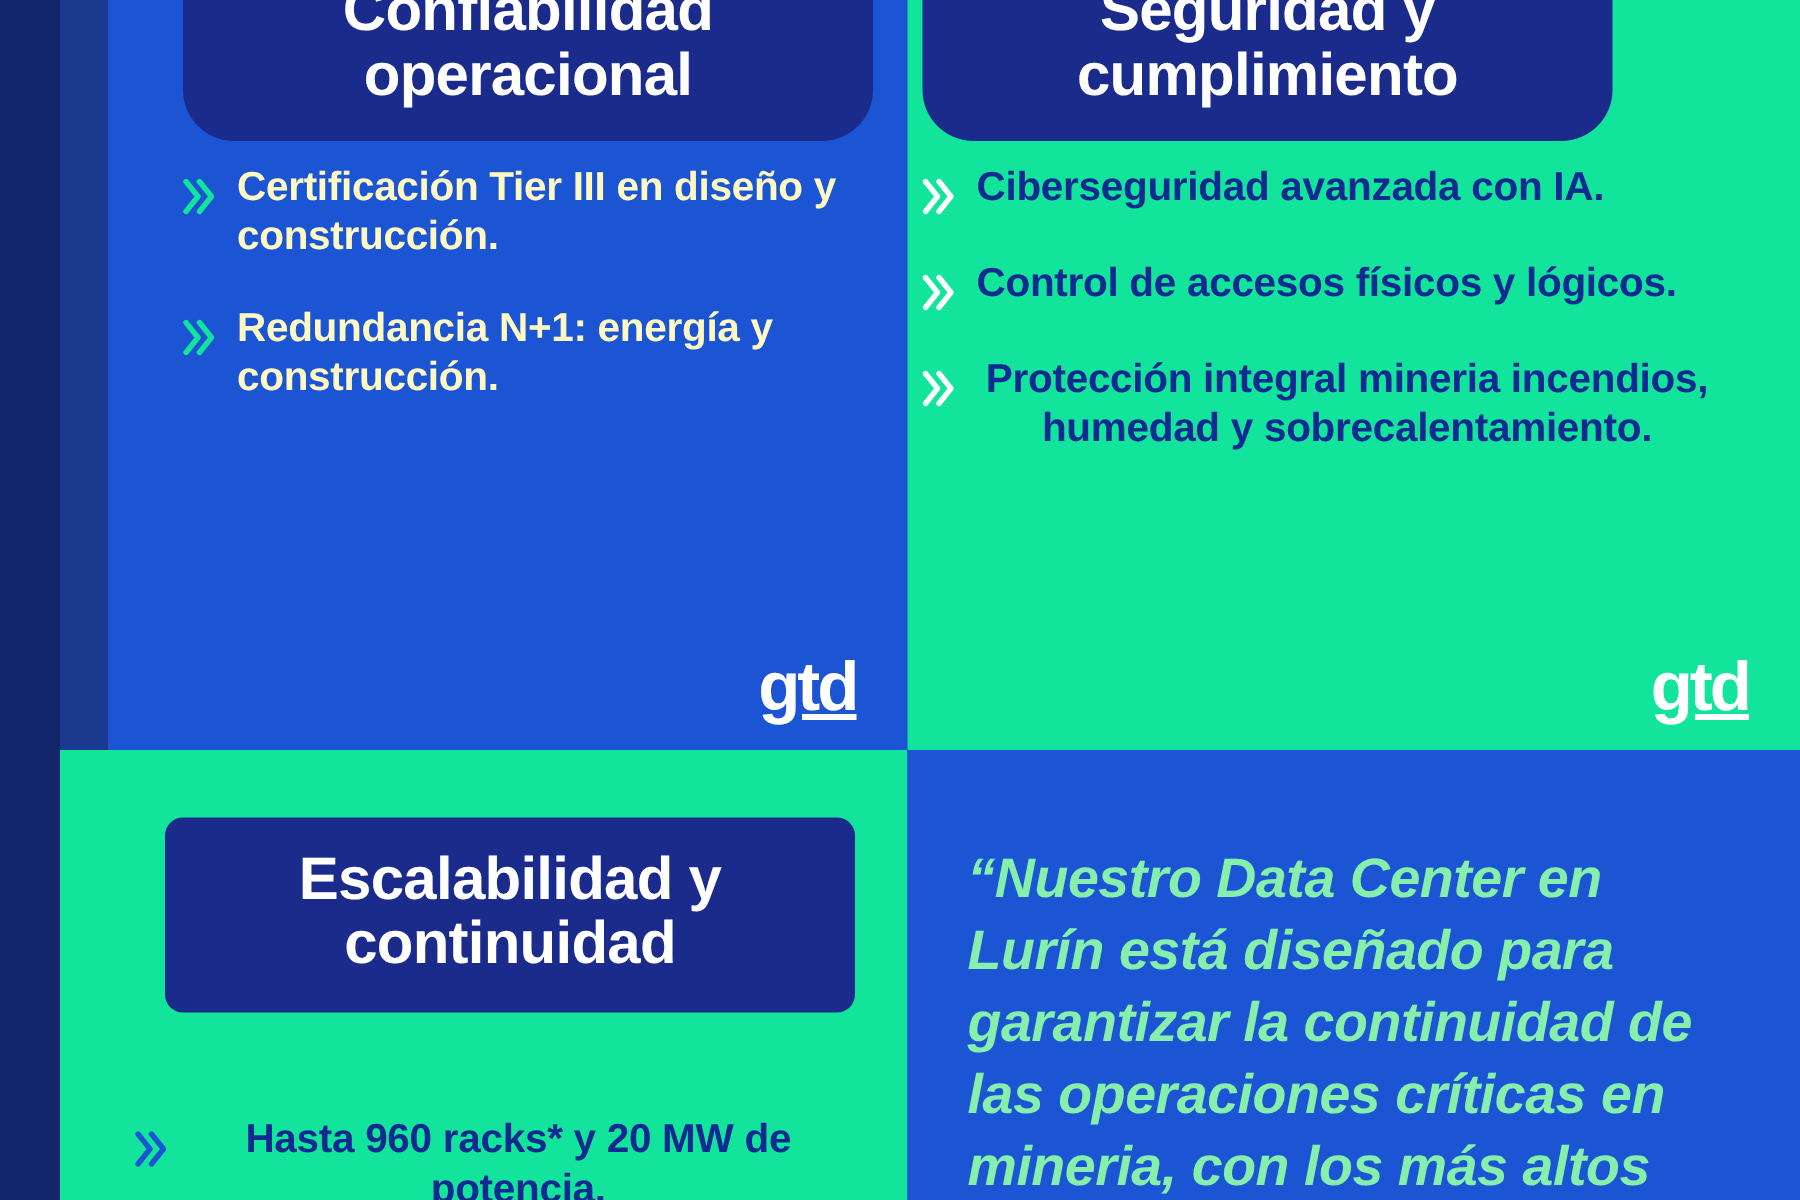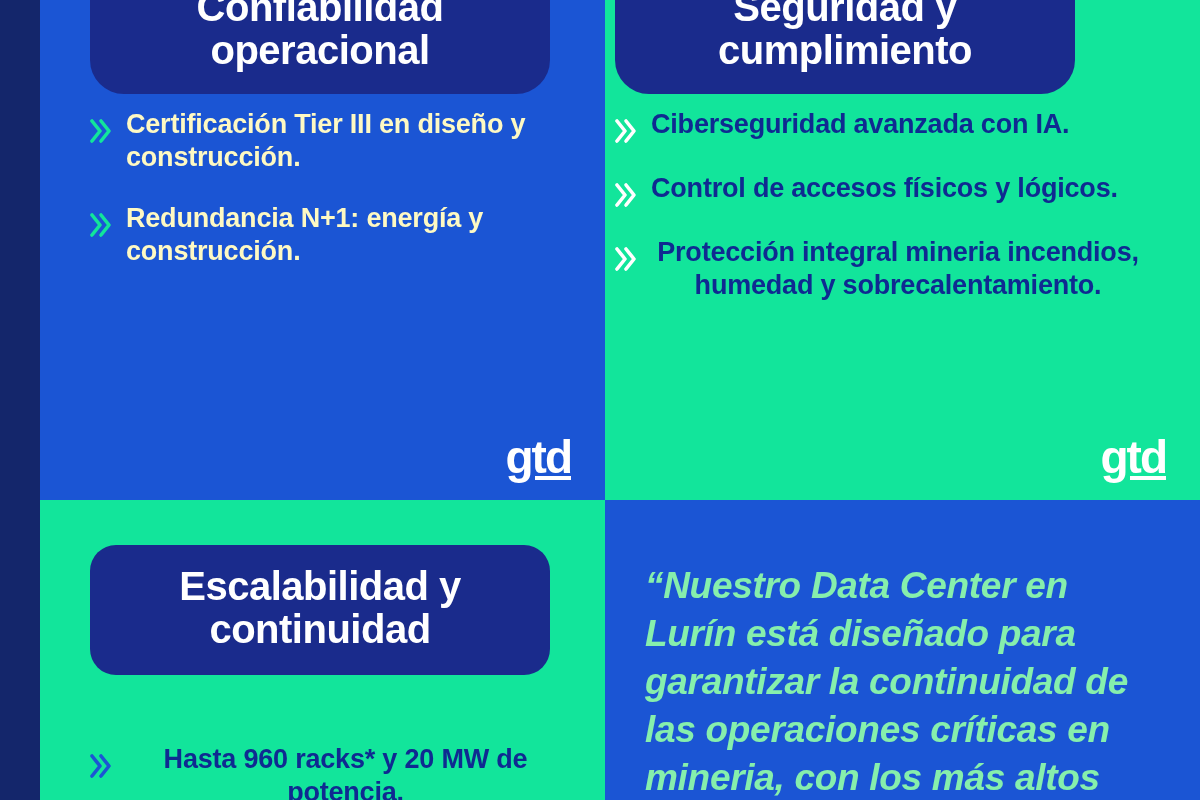--- a/index.html
+++ b/index.html
@@ -26,21 +26,21 @@
   }
   .grid {
     position: absolute;
     left: 40px; top: 0;
     width: 1160px; height: 800px;
     display: grid;
     grid-template-columns: 565px 595px;
     grid-template-rows: 500px 300px;
   }
   .cell { position: relative; overflow: hidden; }
-  .cell.blue  { background: #1b55d4; }
+  .cell.blue  { background: #1b55d4; margin-left: 32px; }
   .cell.green { background: #12e59b; }
   .cell.navy  { background: #1b55d4; }
 
   
   .pill {
     position: absolute;
     top: -40px;
     left: 50px;
     width: 460px;
     background: #1a2b8c;
@@ -51,22 +51,23 @@
   .pill.green-cell-pill { left: 10px; width: 460px; }
   .pill h2 {
     color: #ffffff;
     font-size: 40px;
     line-height: 1.08;
     font-weight: 700;
     letter-spacing: -0.5px;
   }
   .pill.lower {
     top: 45px;
-    border-radius: 26px;
+    border-radius: 12px;
     padding: 20px 34px 24px 34px;
+    margin-left: 20px;
   }
 
   
   .bullets {
     position: absolute;
     left: 50px;
     right: 40px;
   }
   .bullets.c1 { top: 108px; }
   .bullets.c2 { top: 108px; left: 10px; right: 55px; }

